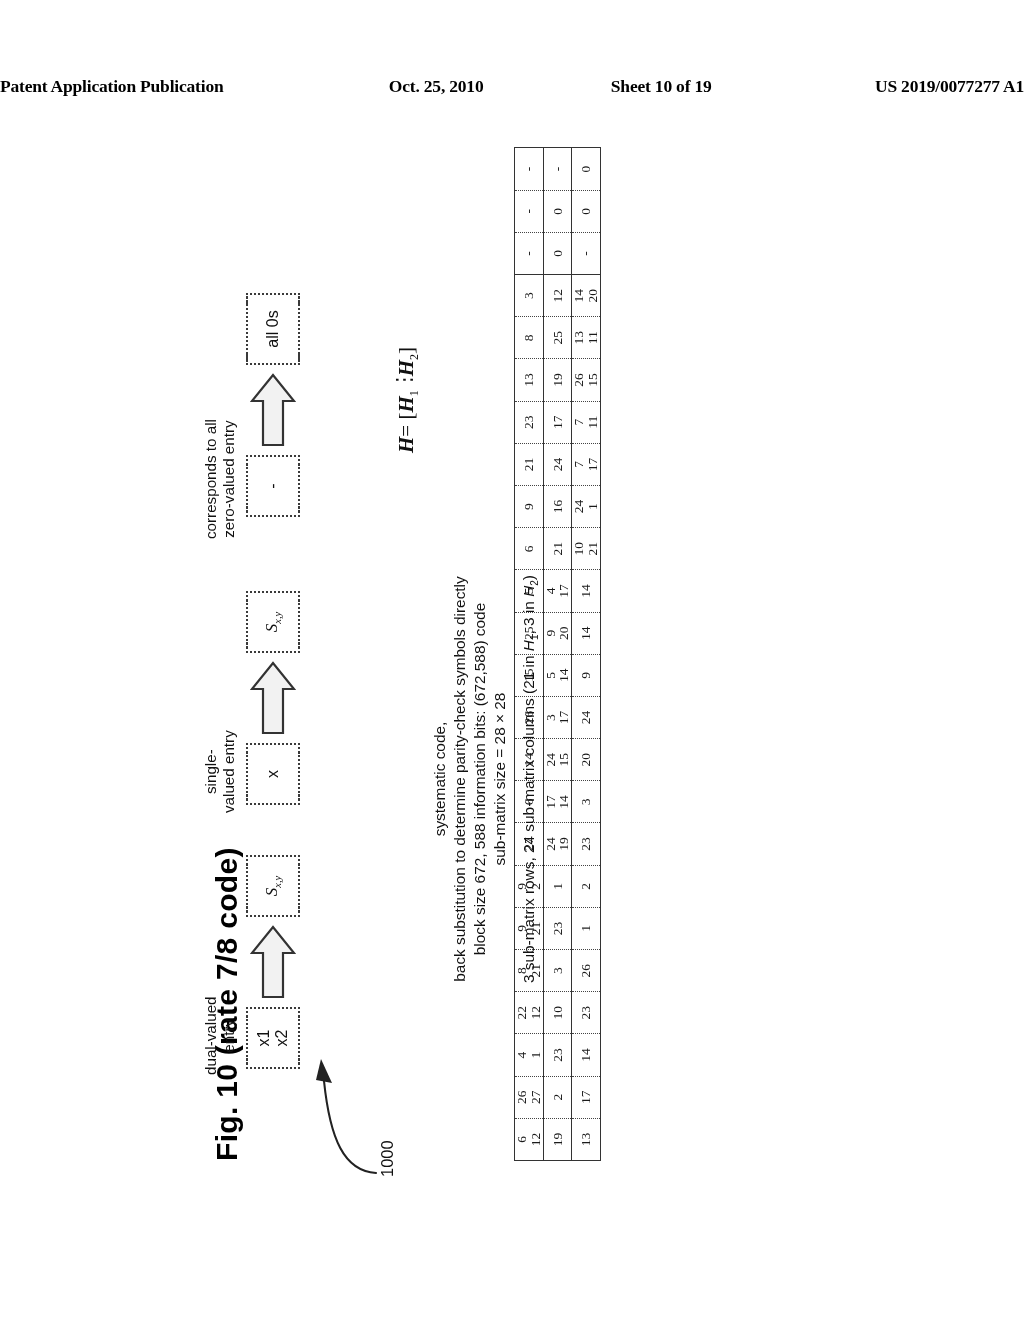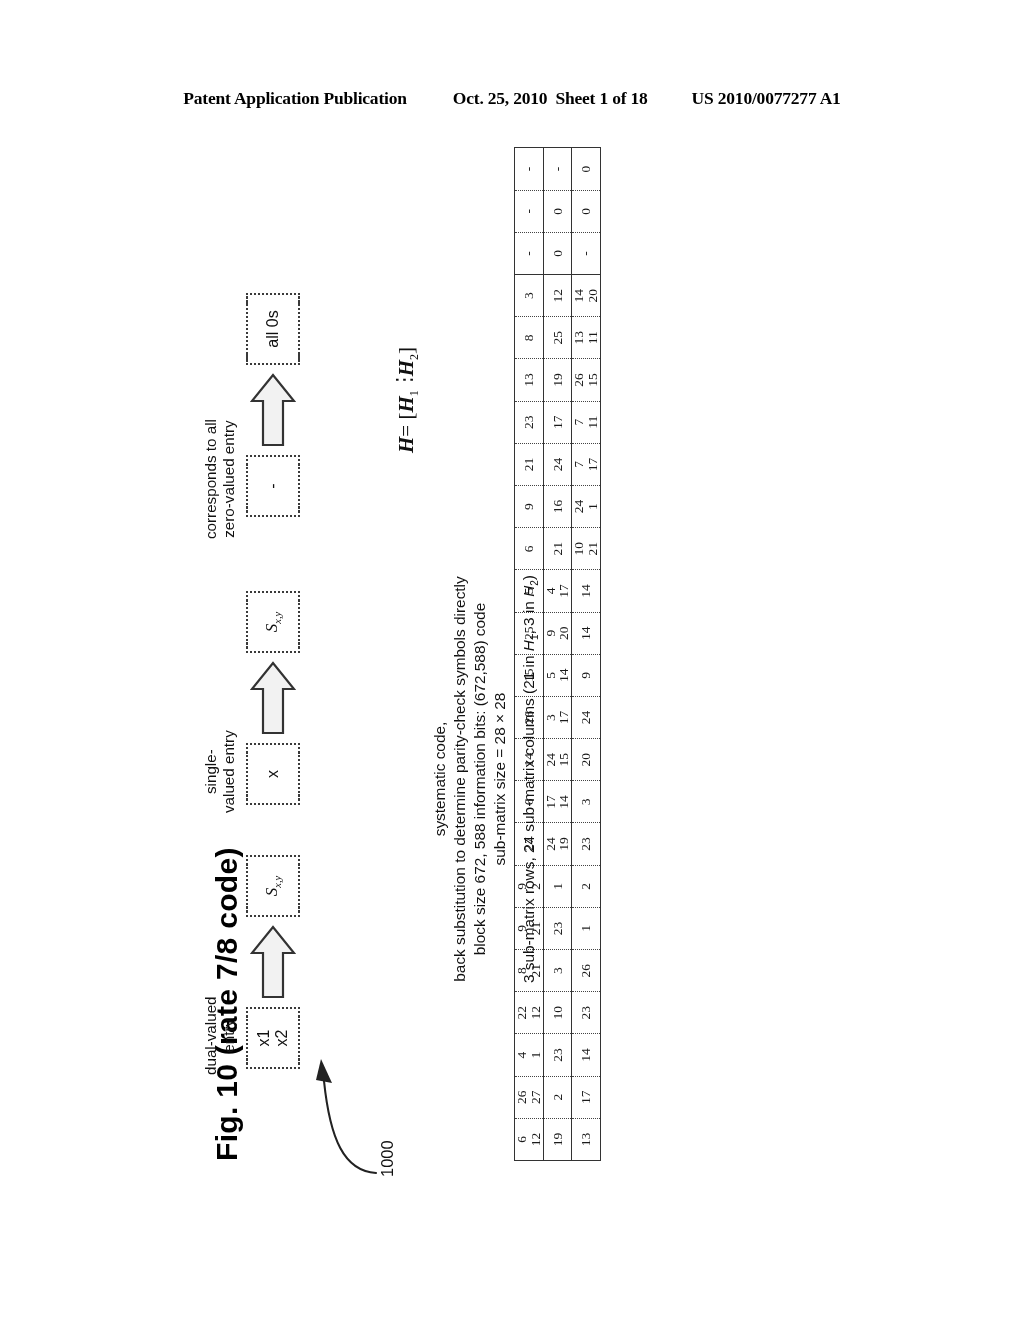--- a/index.html
+++ b/index.html
@@ -12,25 +12,25 @@
     height: 1320px;
     position: relative;
     font-family: "Liberation Sans", sans-serif;
     color: #000000;
     overflow: hidden;
   }
 
   
   #page-header {
     position: absolute;
-    top: 88px;
+    top: 76px;
     left: 0;
     width: 1024px;
     display: flex;
-    justify-content: center;
+    justify-content: space-between;
     align-items: baseline;
     font-family: "Liberation Serif", serif;
     font-weight: bold;
     font-size: 17.5px;
     letter-spacing: -0.2px;
     white-space: nowrap;
   }
   #page-header .hdr-seg { display: inline-block; }
   #page-header .gap-1 { width: 46px; }
   #page-header .gap-2 { width: 8px; }
@@ -210,23 +210,23 @@
   #leader-svg { position: absolute; }
 </style>
 </head>
 <body>
 
 <div id="page-header">
   <span class="hdr-seg">Patent Application Publication</span>
   <span class="gap-1"></span>
   <span class="hdr-seg">Oct. 25, 2010</span>
   <span class="gap-2"></span>
-  <span class="hdr-seg">Sheet 1 of 18</span>
+  <span class="hdr-seg">Sheet 10 of 19</span>
   <span class="gap-3"></span>
-  <span class="hdr-seg">US 2010/0077277 A1</span>
+  <span class="hdr-seg">US 2019/0077277 A1</span>
 </div>
 
 <div id="figure-rot">
   <div id="figure-inner">
 
     <div id="fig-title">Fig. 10 (rate 7/8 code)</div>
 
     <div id="matrix-wrap">
       <table class="matrix">
         <tbody id="matrix-body">

